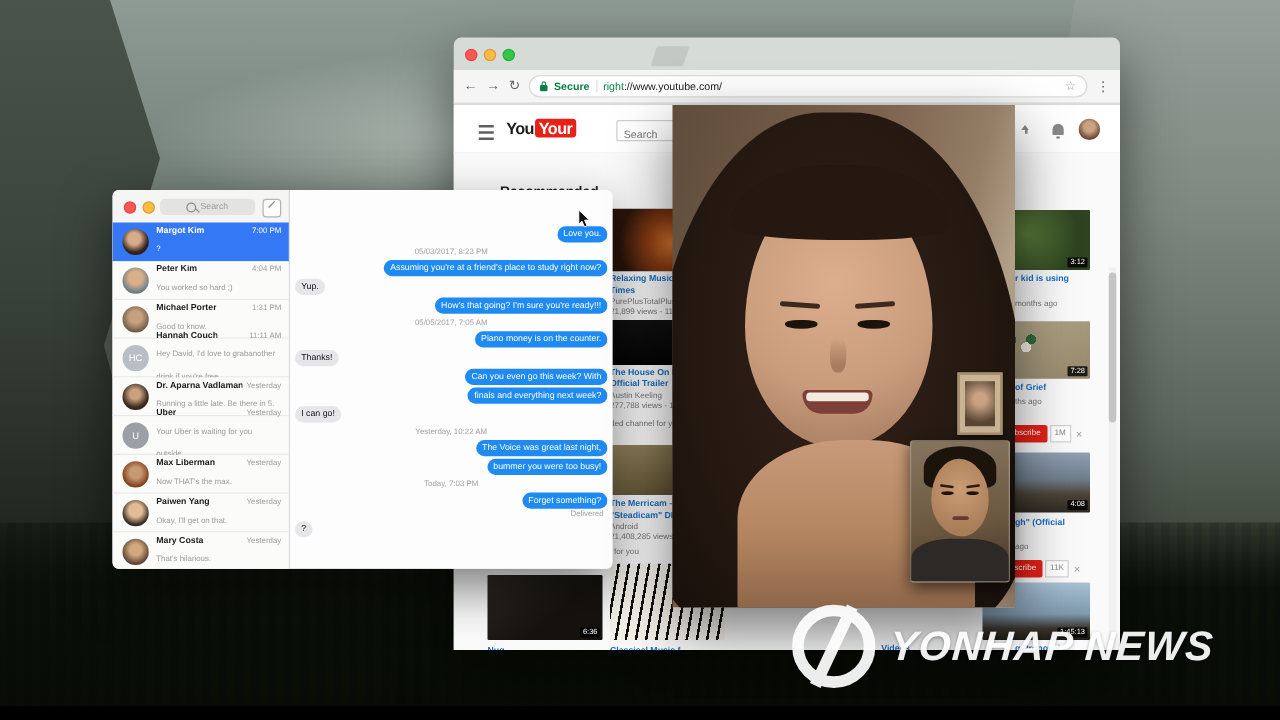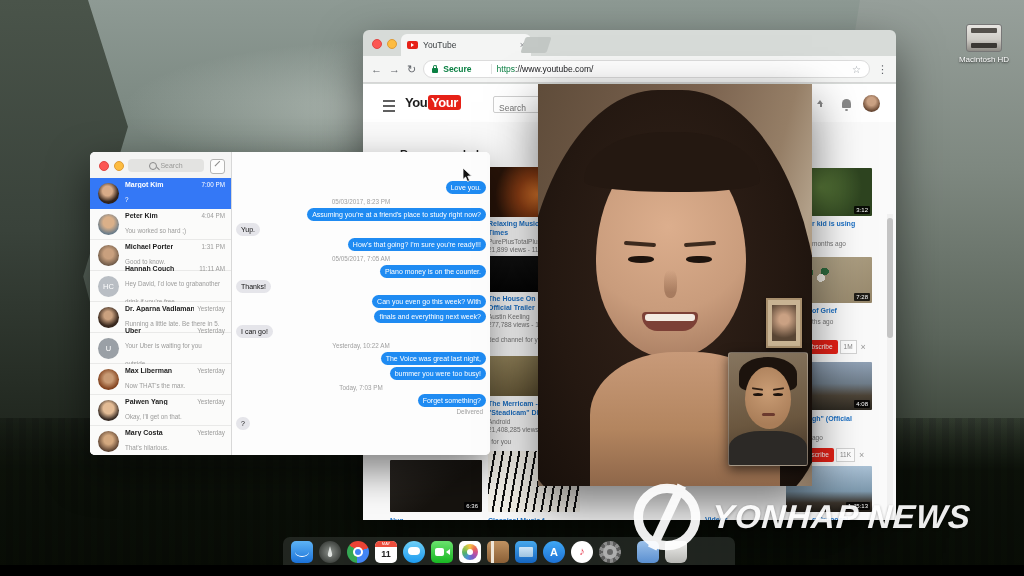--- a/index.html
+++ b/index.html
@@ -36,21 +36,21 @@
   .yt-fav{width:11px;height:8px;background:#e62117;border-radius:2px;position:relative;flex:none;}
   .yt-fav::after{content:"";position:absolute;left:4px;top:2px;border-left:3px solid #fff;border-top:2px solid transparent;border-bottom:2px solid transparent;}
   .tab-title{font-size:8.5px;color:#3c4043;flex:1;}
   .tab-x{font-size:9px;color:#8a8d90;}
   .newtab{position:absolute;left:160px;top:7px;width:26px;height:16px;background:#c3c8c5;border-radius:2px;transform:skewX(-18deg);}
   .toolbar{position:absolute;left:0;top:26px;right:0;height:27px;background:#f4f5f4;border-bottom:1px solid #d6d6d6;display:flex;align-items:center;padding:0 8px;gap:7px;box-sizing:border-box;}
   .nav-ic{font-size:11px;color:#5f6368;line-height:1;}
   .addr{flex:1;height:16px;background:#fff;border:1px solid #dcdcdc;border-radius:9px;display:flex;align-items:center;padding:0 8px;gap:5px;}
   .lock{width:6px;height:5px;background:#0b8043;border-radius:1px;position:relative;margin-top:2px;flex:none;}
   .lock::before{content:"";position:absolute;left:1px;top:-3px;width:2px;height:3px;border:1px solid #0b8043;border-bottom:none;border-radius:3px 3px 0 0;}
-  .secure{font-size:8.5px;color:#0b8043;font-weight:bold;padding-right:19px;border-right:1px solid #e0e0e0;}
+  .secure{font-size:8.5px;color:#0b8043;font-weight:bold;padding-right:5px;border-right:1px solid #e0e0e0;}
   .url{font-size:8.5px;color:#202124;}
   .url .scheme{color:#0b8043;}
   .addr-star{margin-left:auto;font-size:10px;color:#9aa0a6;}
   .tool-dots{font-size:11px;color:#5f6368;}
 
   
   .ythead{position:absolute;left:0;top:54px;right:0;height:38px;background:#fff;border-bottom:1px solid #e6e6e6;}
   .burger{position:absolute;left:20px;top:16px;width:12px;height:8px;border-top:2px solid #606060;border-bottom:2px solid #606060;}
   .burger::after{content:"";position:absolute;left:0;top:3px;width:12px;height:2px;background:#606060;}
   .ytlogo{position:absolute;left:42px;top:11px;display:flex;align-items:center;font-weight:bold;font-size:13px;letter-spacing:-.5px;}
@@ -226,47 +226,38 @@
 <body>
 
 <div id="screen">
 
   <div class="wp"></div>
   <div class="wp-fog"></div>
   <div class="wp-cliff-r"></div>
   <div class="wp-cliff-l"></div>
   <div class="wp-trees"></div>
 
-  <div class="machd">
-    <div class="drive"></div>
-    <div class="lbl">Macintosh HD</div>
-  </div>
 
   <div class="chrome">
     <div class="tabstrip">
       <div class="lights">
         <span class="light l-red"></span>
         <span class="light l-yel"></span>
         <span class="light l-grn"></span>
-      </div>
-      <div class="tab">
-        <span class="yt-fav"></span>
-        <span class="tab-title">YouTube</span>
-        <span class="tab-x">×</span>
       </div>
       <div class="newtab"></div>
     </div>
     <div class="toolbar">
       <span class="nav-ic">←</span>
       <span class="nav-ic">→</span>
       <span class="nav-ic">↻</span>
       <div class="addr">
         <span class="lock"></span>
         <span class="secure">Secure</span>
-        <span class="url"><span class="scheme">https</span><span>://www.youtube.com/</span></span>
+        <span class="url"><span class="scheme">right</span><span>://www.youtube.com/</span></span>
         <span class="addr-star">☆</span>
       </div>
       <span class="tool-dots">⋮</span>
     </div>
 
     <div class="ythead">
       <div class="burger"></div>
       <div class="ytlogo">
         <span class="you">You</span>
         <span class="tube">Your</span>
@@ -512,39 +503,20 @@
     <div class="pip-hair"></div>
     <div class="pip-face"></div>
     <div class="pip-brow l"></div>
     <div class="pip-brow r"></div>
     <div class="pip-eye l"></div>
     <div class="pip-eye r"></div>
     <div class="pip-mouth"></div>
     <div class="pip-body"></div>
   </div>
 
-  <div class="dock">
-    <div class="dic d-finder"></div>
-    <div class="dic d-launch"></div>
-    <div class="dic d-chrome"></div>
-    <div class="dic d-cal">
-        <span class="mo">MAY</span>
-        <span class="dy">11</span>
-      </div>
-    <div class="dic d-msg"></div>
-    <div class="dic d-ftime"></div>
-    <div class="dic d-photos"></div>
-    <div class="dic d-contacts"></div>
-    <div class="dic d-mail"></div>
-    <div class="dic d-appstore">A</div>
-    <div class="dic d-itunes">♪</div>
-    <div class="dic d-prefs"></div>
-    <div class="dic d-folder"></div>
-    <div class="dic d-trash"></div>
-  </div>
 
   <div class="blackbar"></div>
 
   <div class="wm">
     <svg class="wm-logo" viewBox="0 0 40 40">
       <circle cx="20" cy="20" r="15.5" fill="none" stroke="#fff" stroke-width="5"></circle>
       <path d="M28 3 L12 37" stroke="#fff" stroke-width="5" fill="none"></path>
     </svg>
     <span class="wm-text">YONHAP NEWS</span>
   </div>

